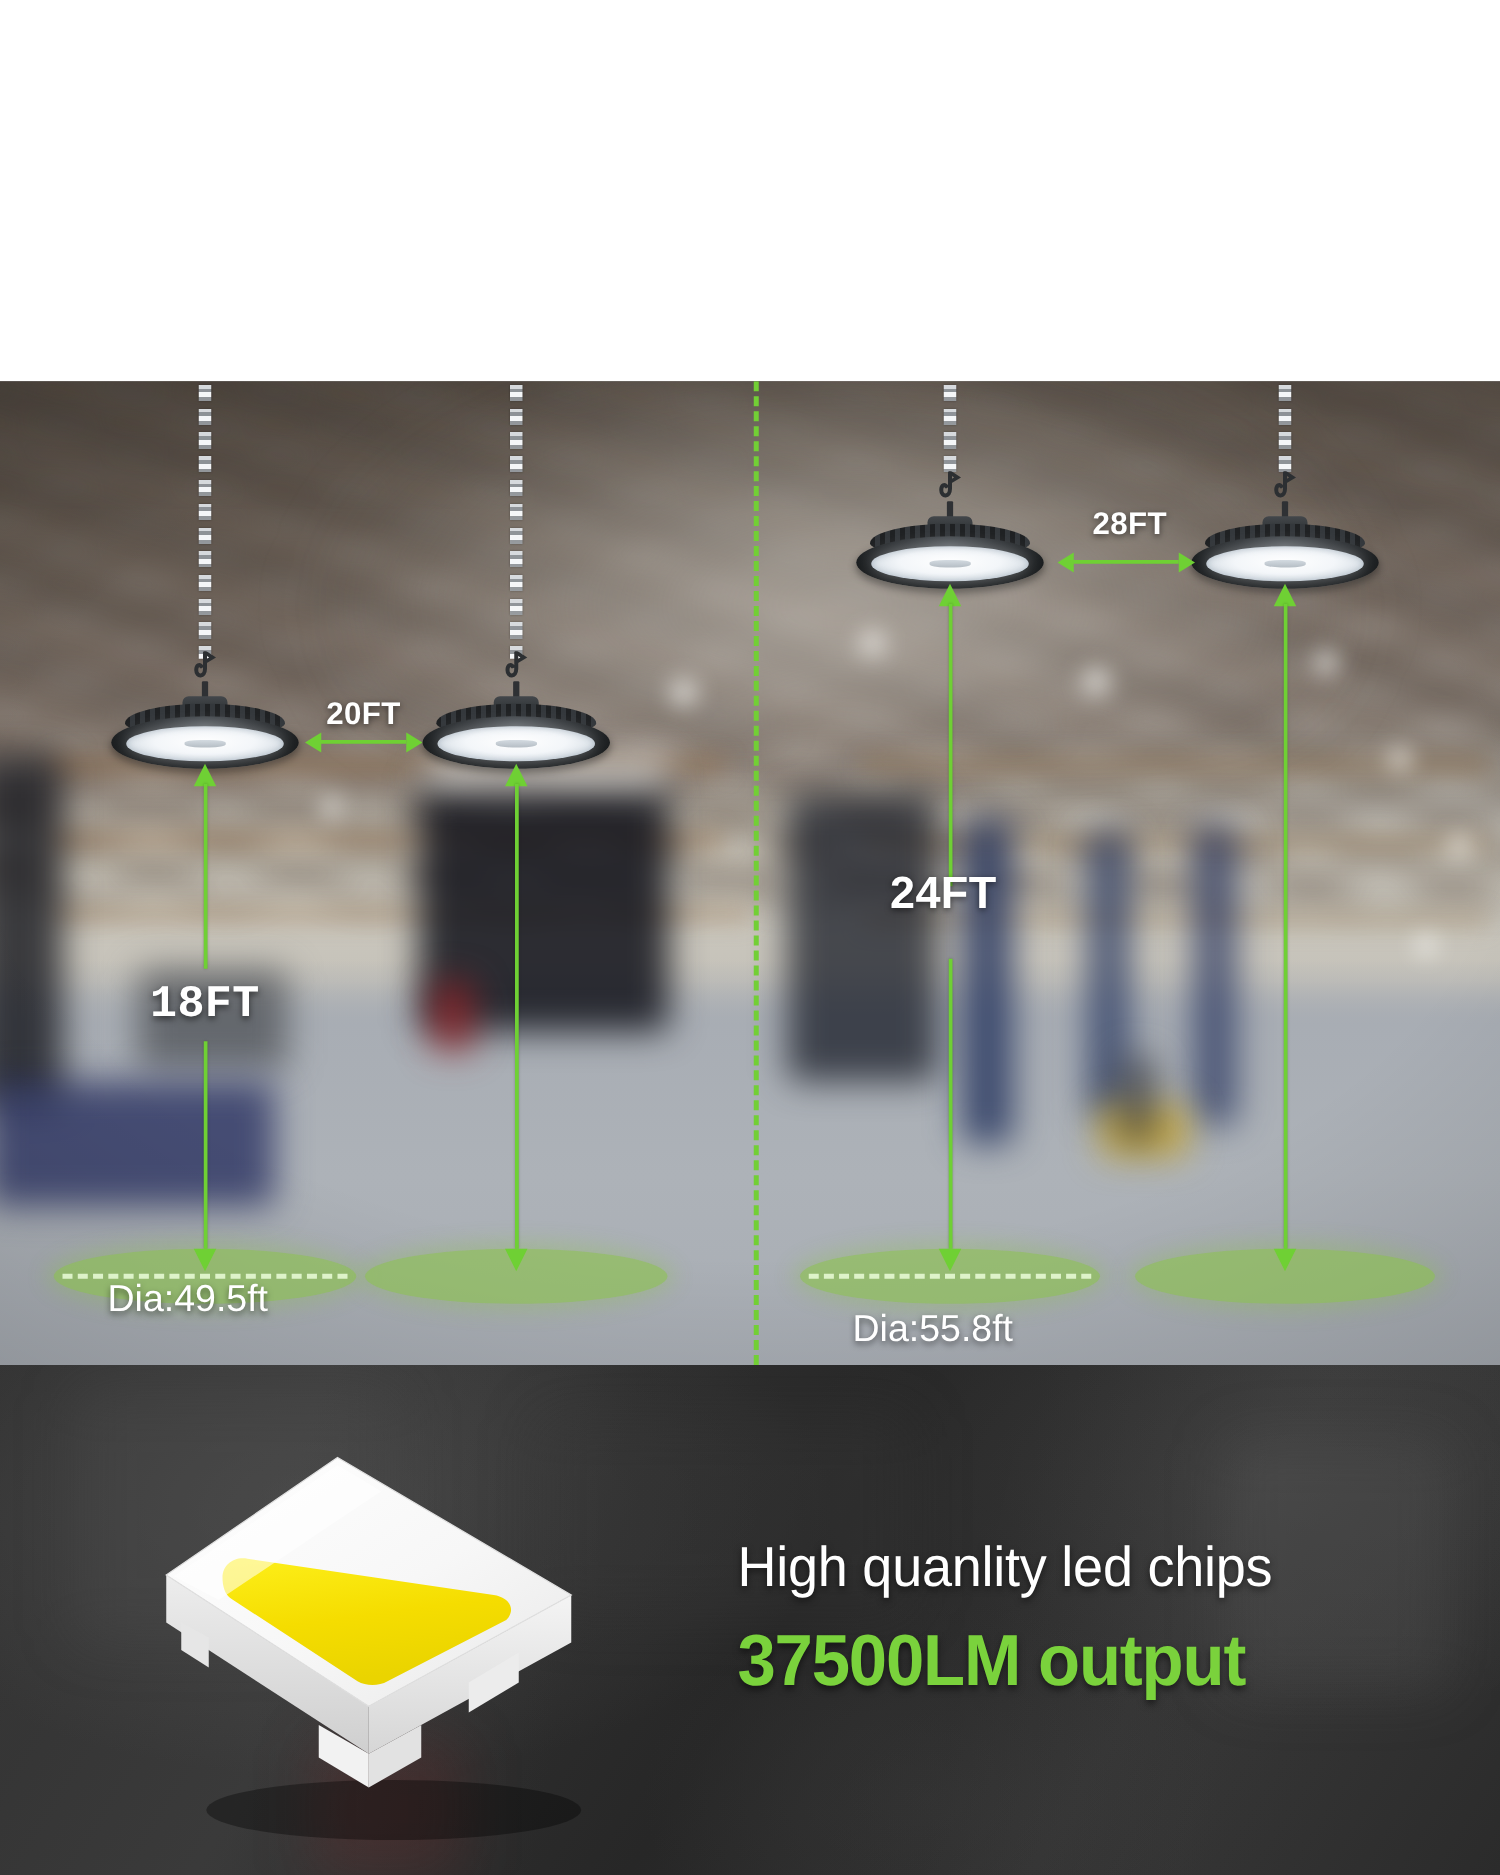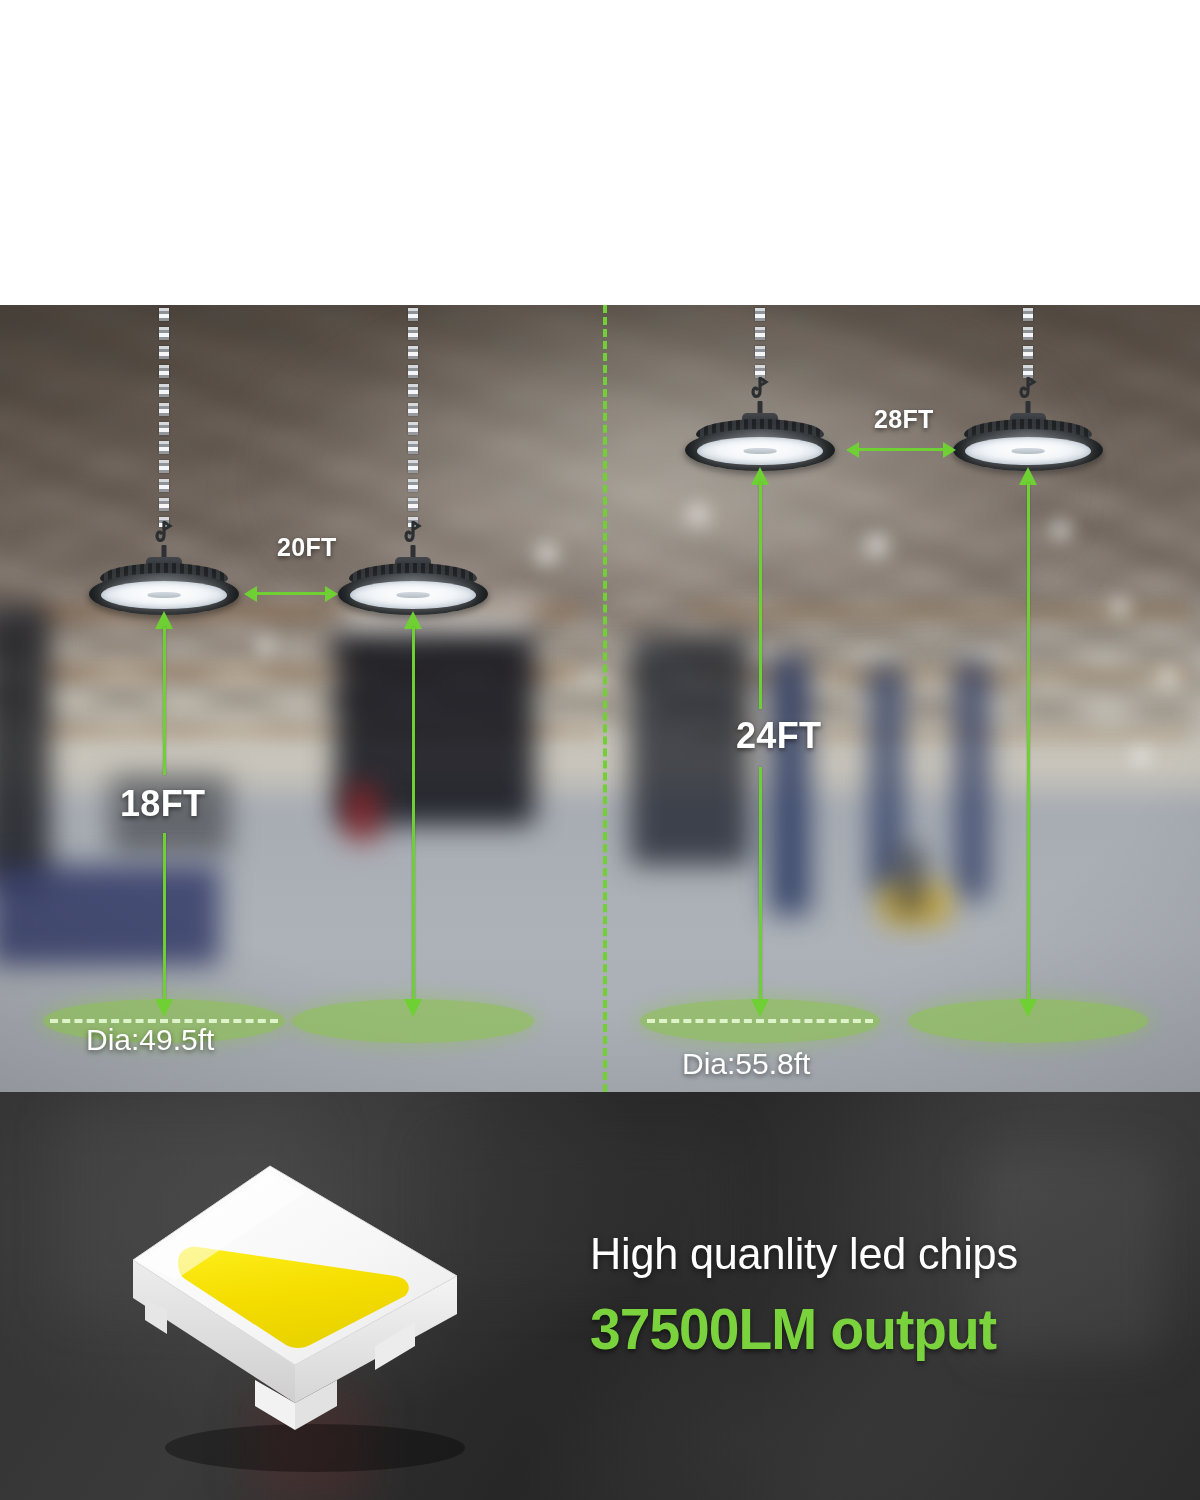--- a/index.html
+++ b/index.html
@@ -314,25 +314,25 @@
       <div class="stem" style="top:240px;height:18px;"></div>
       <div class="cap" style="top:252px;width:36px;height:20px;"></div>
       <div class="fins" style="top:258px;width:128px;height:26px;"></div>
       <div class="body" style="top:268px;width:150px;height:42px;"></div>
       <div class="lens" style="top:276px;width:126px;height:28px;"></div>
     </div>
 
     <div class="hline" style="left:253px;top:287px;width:72px;"></div>
     <div class="arrowhead ah-left" style="left:244px;top:281px;"></div>
     <div class="arrowhead ah-right" style="left:325px;top:281px;"></div>
-    <div class="meas-label" style="left:261px;top:228px;margin-left:16px;">20FT</div>
+    <div class="meas-label" style="left:261px;top:252px;">20FT</div>
 
     <div class="arrowhead ah-up" style="left:155px;top:306px;"></div>
     <div class="vline" style="left:162.5px;top:322px;height:148px;"></div>
-    <div class="meas-label big" style="left:120px;top:478px;">18FT</div>
+    <div class="meas-label big" style="left:120px;top:478px;font-family:Liberation Mono, monospace;">18FT</div>
     <div class="vline" style="left:162.5px;top:528px;height:166px;"></div>
     <div class="arrowhead ah-down" style="left:155px;top:694px;"></div>
 
     <div class="arrowhead ah-up" style="left:404px;top:306px;"></div>
     <div class="vline" style="left:411.5px;top:322px;height:372px;"></div>
     <div class="arrowhead ah-down" style="left:404px;top:694px;"></div>
 
     <div class="pool" style="left:43px;top:694px;width:242px;height:44px;"></div>
     <div class="pool-dash" style="left:50px;top:714px;width:228px;"></div>
     <div class="dia-label" style="left:86px;top:718px;">Dia:49.5ft</div>
@@ -371,21 +371,21 @@
       <div class="lens" style="top:132px;width:126px;height:28px;"></div>
     </div>
 
     <div class="hline" style="left:855px;top:143px;width:88px;"></div>
     <div class="arrowhead ah-left" style="left:846px;top:137px;"></div>
     <div class="arrowhead ah-right" style="left:943px;top:137px;"></div>
     <div class="meas-label" style="left:874px;top:100px;">28FT</div>
 
     <div class="arrowhead ah-up" style="left:751px;top:162px;"></div>
     <div class="vline" style="left:758.5px;top:178px;height:226px;"></div>
-    <div class="meas-label big" style="left:712px;top:410px;margin-left:24px;">24FT</div>
+    <div class="meas-label big" style="left:712px;top:388px;">24FT</div>
     <div class="vline" style="left:758.5px;top:462px;height:232px;"></div>
     <div class="arrowhead ah-down" style="left:751px;top:694px;"></div>
 
     <div class="arrowhead ah-up" style="left:1019px;top:162px;"></div>
     <div class="vline" style="left:1026.5px;top:178px;height:516px;"></div>
     <div class="arrowhead ah-down" style="left:1019px;top:694px;"></div>
 
     <div class="pool" style="left:640px;top:694px;width:240px;height:44px;"></div>
     <div class="pool-dash" style="left:647px;top:714px;width:226px;"></div>
     <div class="dia-label" style="left:682px;top:742px;">Dia:55.8ft</div>

